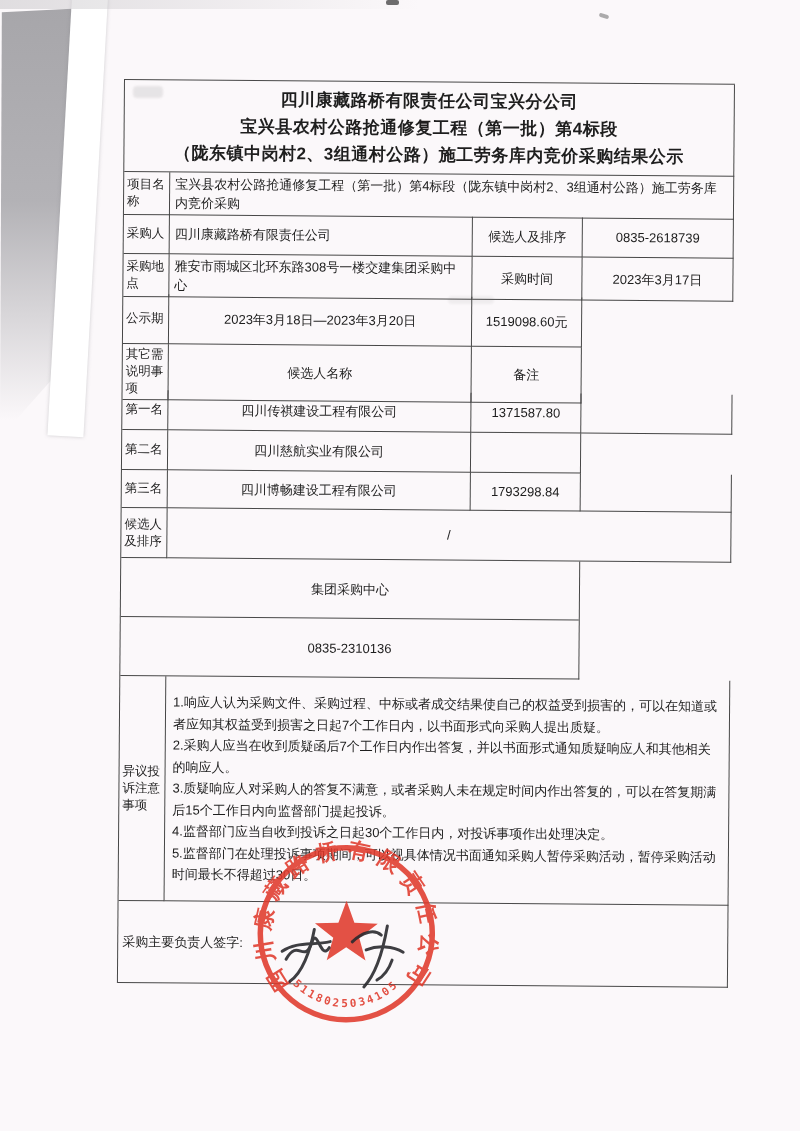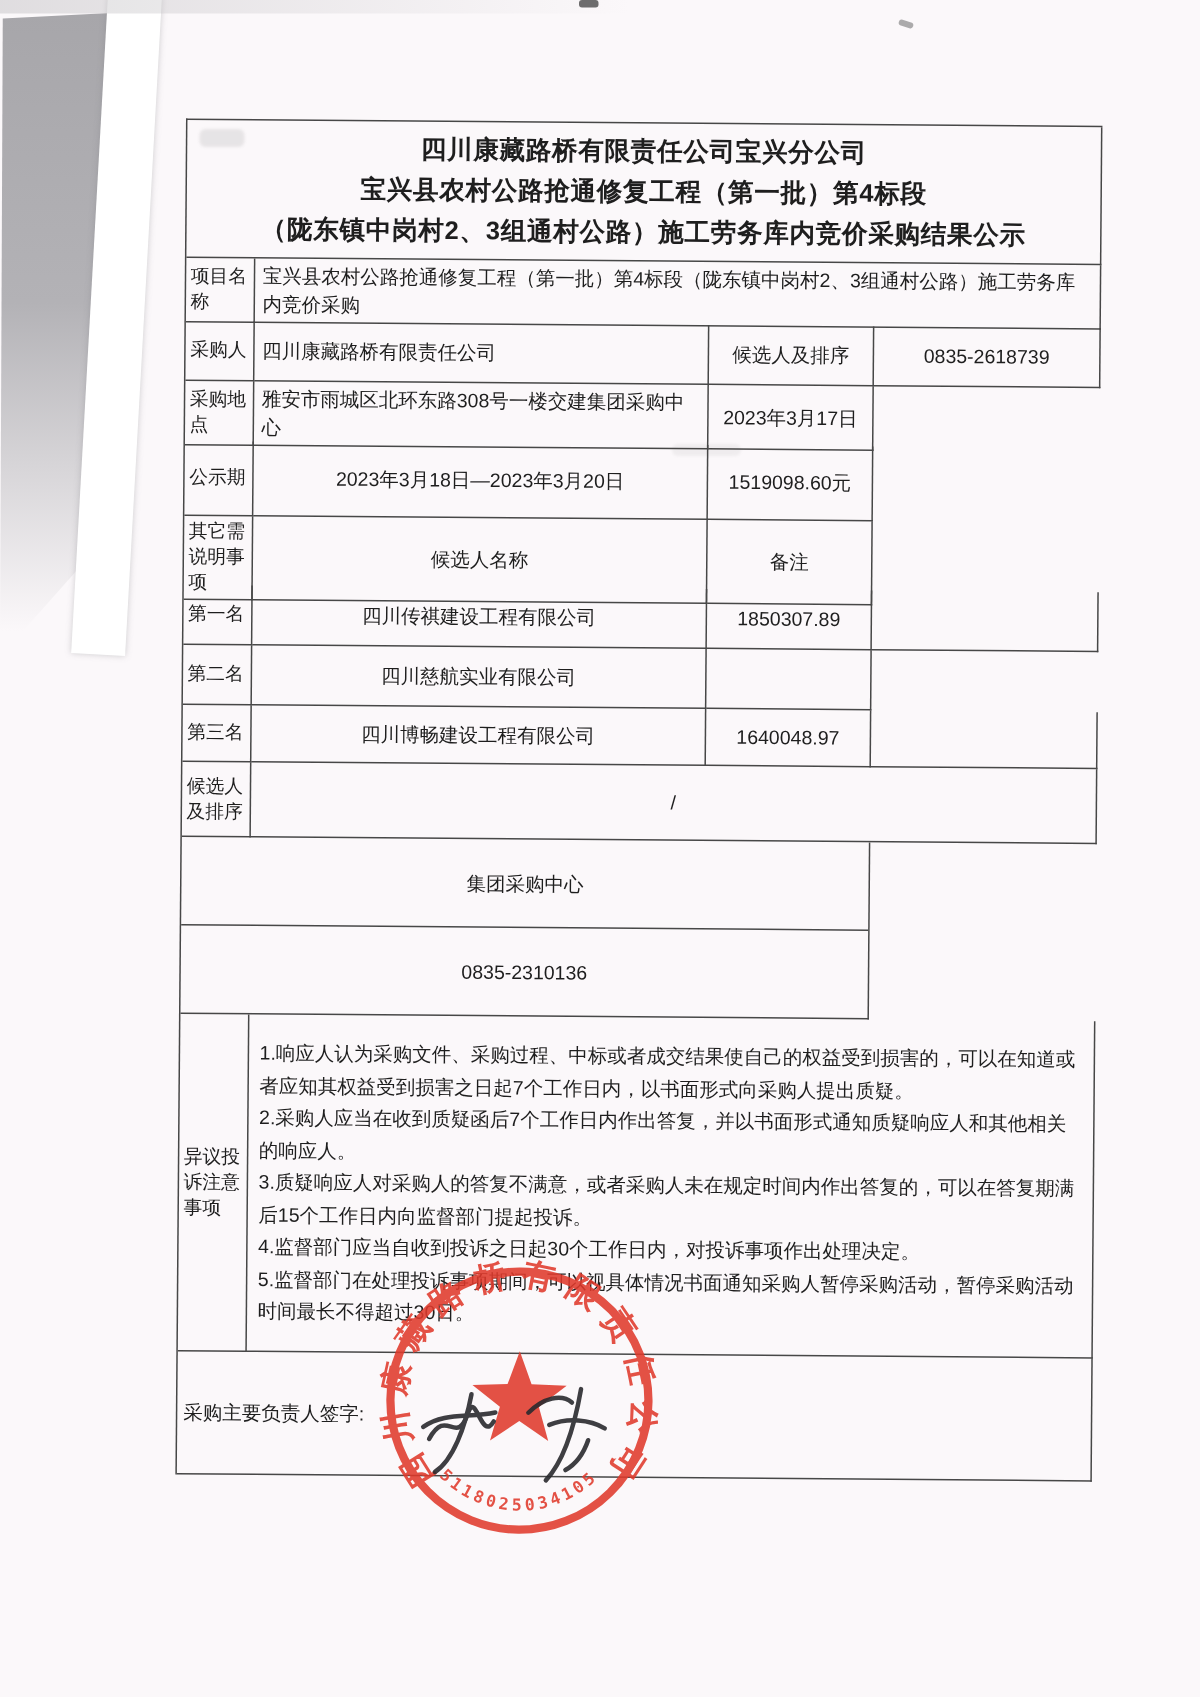--- a/index.html
+++ b/index.html
@@ -102,50 +102,51 @@
   <div class="tr h-buyer">
     <div class="td lab">采购人</div>
     <div class="td">四川康藏路桥有限责任公司</div>
     <div class="td center">候选人及排序</div>
     <div class="td center">0835-2618739</div>
   </div>
 
   <div class="tr h-loc">
     <div class="td lab">采购地点</div>
     <div class="td">雅安市雨城区北环东路308号一楼交建集团采购中心</div>
+    <div class="td center">采购时间</div>
     <div class="td center">2023年3月17日</div>
   </div>
 
   <div class="tr h-pub">
     <div class="td lab">公示期</div>
     <div class="td center">2023年3月18日—2023年3月20日</div>
     <div class="td center">1519098.60元</div>
   </div>
 
   <div class="tr h-chead">
     <div class="td lab">其它需说明事项</div>
     <div class="td center">候选人名称</div>
     <div class="td center">备注</div>
   </div>
 
   <div class="tr h-c1">
     <div class="td lab">第一名</div>
     <div class="td center">四川传祺建设工程有限公司</div>
-    <div class="td center">1850307.89</div>
+    <div class="td center">1371587.80</div>
     <div class="td center"></div>
   </div>
   <div class="tr h-c2">
     <div class="td lab">第二名</div>
     <div class="td center">四川慈航实业有限公司</div>
     <div class="td center"></div>
   </div>
   <div class="tr h-c3">
     <div class="td lab">第三名</div>
     <div class="td center">四川博畅建设工程有限公司</div>
-    <div class="td center">1640048.97</div>
+    <div class="td center">1793298.84</div>
     <div class="td center"></div>
   </div>
 
   <div class="tr h-other">
     <div class="td lab">候选人及排序</div>
     <div class="td span3 center">/</div>
   </div>
 
   <div class="tr h-sup">
     <div class="td span3 sup-stack">

